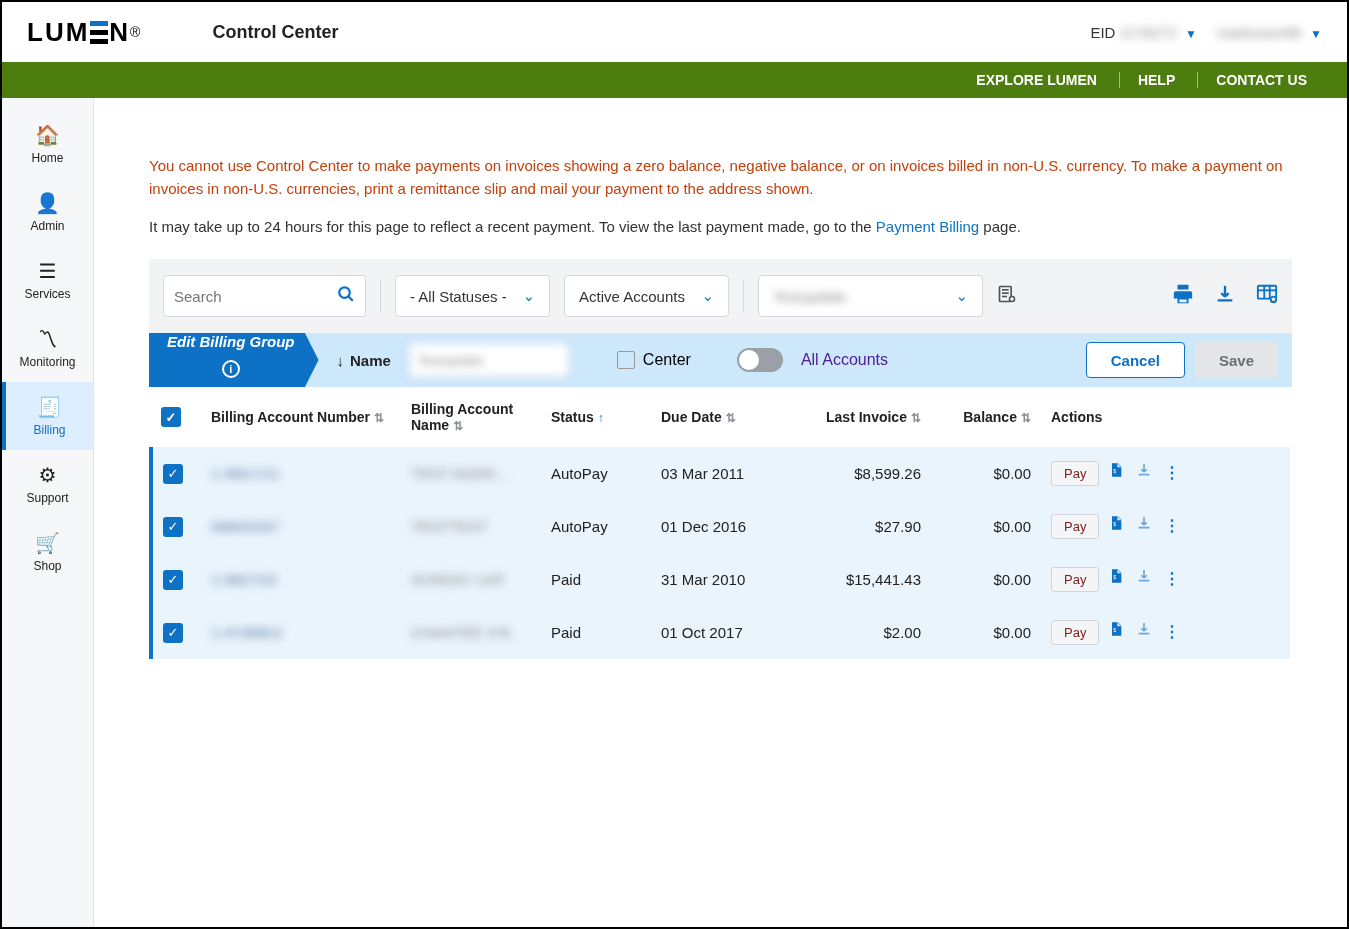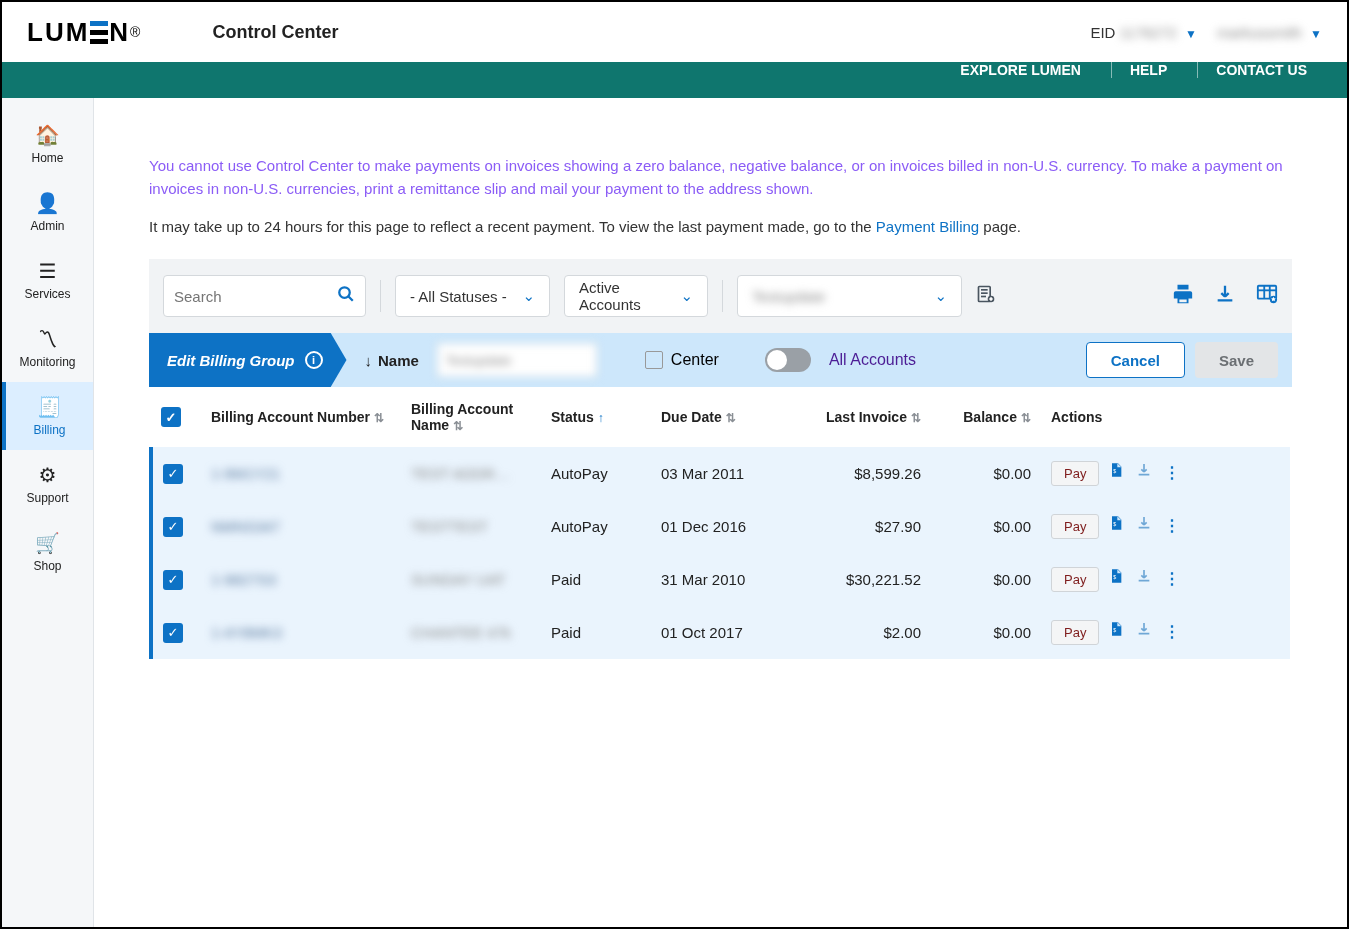--- a/index.html
+++ b/index.html
@@ -9,52 +9,52 @@
   .topbar { height:60px; display:flex; align-items:center; padding:0 25px; }
   .logo { font-weight:900; font-size:26px; letter-spacing:2px; color:#000; display:flex; align-items:center; }
   .logo .e { display:inline-flex; flex-direction:column; line-height:0; margin:0 1px; }
   .logo .e .bar { width:18px; height:5px; background:#000; margin:2px 0; }
   .logo .e .top { background:#0d72c5; }
   .app-title { margin-left:70px; font-size:18px; font-weight:700; color:#222; }
   .top-right { margin-left:auto; display:flex; align-items:center; gap:20px; font-size:15px; color:#333; }
   .blur { filter: blur(4px); color:#888; }
   .chev { color:#0d72c5; font-size:12px; margin-left:4px; }
 
-  .bluebar { height:36px; background:#0f766e; display:flex; align-items:flex-start; justify-content:flex-end; padding:0 22px; gap:12px; }
+  .bluebar { height:36px; background:#4d7c0f; display:flex; align-items:center; justify-content:flex-end; padding:0 22px; gap:4px; }
   .bluebar a { color:#fff; font-weight:700; font-size:14px; padding:0 18px; border-left:1px solid rgba(255,255,255,.5); text-decoration:none; }
   .bluebar a:first-child { border-left:none; }
 
   .main { display:flex; height:calc(929px - 60px - 36px - 4px); }
 
   .sidebar { width:92px; background:#f5f7f9; border-right:1px solid #e0e4e8; padding-top:12px; }
   .side-item { display:flex; flex-direction:column; align-items:center; justify-content:center; height:68px; font-size:12px; color:#222; cursor:pointer; }
   .side-item.active { background:#dceeff; border-left:4px solid #0d72c5; color:#0d72c5; }
   .side-item .ic { font-size:20px; margin-bottom:4px; }
   .side-item.active .ic { color:#0d72c5; }
 
   .content { flex:1; padding:35px 55px 0 55px; overflow:auto; background:#fff; }
 
   h1 { color:#083b77; font-size:30px; font-weight:800; display:flex; align-items:center; gap:14px; }
   .help-circle { width:22px; height:22px; border:2px solid #083b77; border-radius:50%; display:flex; align-items:center; justify-content:center; font-size:14px; color:#083b77; }
 
-  .desc { font-size:15px; color:#8b5cf6; line-height:1.5; margin-top:22px; }
+  .desc { font-size:15px; color:#c2410c; line-height:1.5; margin-top:22px; }
   .desc2 { font-size:15px; color:#333; margin-top:18px; }
   .linkc { color:#0d72c5; }
 
   .toolbar { background:#f1f3f5; margin-top:24px; padding:16px 14px; display:flex; align-items:center; gap:14px; }
   .search-box { background:#fff; border:1px solid #d4d8dc; border-radius:4px; width:203px; height:42px; display:flex; align-items:center; padding:0 10px; justify-content:space-between; }
   .search-box input { border:none; outline:none; font-size:15px; width:120px; color:#888; }
   .search-ic { color:#0d72c5; font-size:18px; font-weight:bold; }
   .vline { width:1px; height:32px; background:#d4d8dc; }
   .sel { background:#fff; border:1px solid #d4d8dc; border-radius:4px; height:42px; display:flex; align-items:center; padding:0 14px; gap:10px; font-size:15px; color:#333; justify-content:space-between; }
   .sel .chv { color:#0d72c5; }
   .tool-right { margin-left:auto; display:flex; gap:20px; color:#0d72c5; font-size:20px; }
 
   .editbar { background:#cde7fb; height:54px; display:flex; align-items:center; padding:0 14px 0 0; gap:18px; }
-  .edit-chip { background:#0d72c5; color:#fff; font-style:italic; font-weight:700; font-size:15px; height:100%; display:flex; align-items:center; padding:0 24px 0 18px; gap:10px; clip-path: polygon(0 0, 92% 0, 100% 50%, 92% 100%, 0 100%); }
+  .edit-chip { background:#0d72c5; color:#fff; font-style:italic; font-weight:700; font-size:15px; height:100%; display:flex; align-items:center; padding:0 24px 0 18px; gap:10px; clip-path: polygon(0 0, 92% 0, 100% 50%, 92% 100%, 0 100%); flex-direction: column; }
   .edit-chip .info { width:18px; height:18px; border:2px solid #fff; border-radius:50%; display:flex; align-items:center; justify-content:center; font-style:normal; font-size:11px; font-weight:bold; }
   .name-lbl { font-weight:700; font-size:15px; color:#222; display:flex; align-items:center;gap:6px;}
   .name-input { background:#fff; border:1px solid #d4d8dc; height:34px; width:160px; padding:0 8px; }
   .chk { width:18px; height:18px; border:1px solid #999; border-radius:2px; display:inline-block; }
   .toggle { width:46px; height:24px; background:#9aa0a6; border-radius:12px; position:relative; }
   .toggle::after { content:''; position:absolute; width:20px; height:20px; background:#fff; border-radius:50%; left:2px; top:2px; }
   .btn { height:36px; padding:0 24px; border-radius:4px; font-size:15px; font-weight:600; cursor:pointer; }
   .btn-cancel { background:#fff; border:1.5px solid #0d72c5; color:#0d72c5; }
   .btn-save { background:#e3e5e7; border:none; color:#6b6f73; }
   .editbar .rightbtns { margin-left:auto; display:flex; gap:10px; }
@@ -154,21 +154,21 @@
               <circle cx="10" cy="10" r="7"></circle>
               <line x1="21" y1="21" x2="15" y2="15"></line>
             </svg>
         </span>
       </div>
       <div class="vline"></div>
       <div class="sel" style="width:155px">
         <span>- All Statuses -</span>
         <span class="chv">⌄</span>
       </div>
-      <div class="sel" style="width:144px">
+      <div class="sel" style="width:165px">
         <span>Active Accounts</span>
         <span class="chv">⌄</span>
       </div>
       <div class="vline"></div>
       <div class="sel" style="width:225px">
         <span class="blur">Testupdate</span>
         <span class="chv">⌄</span>
       </div>
       <span style="color:#4a5560;font-size:20px;cursor:pointer;">
         <svg width="20" height="20" viewBox="0 0 24 24" fill="none" stroke="#4a5560" stroke-width="2">
@@ -300,21 +300,21 @@
     </td>
           </tr>
           <tr>
     <td>
               <span class="ckbox">✓</span>
             </td>
     <td><span class="blurcell">1-9827S3</span></td>
     <td><span class="blurcell2">SUNDAY UAT</span></td>
     <td>Paid</td>
     <td>31 Mar 2010</td>
-    <td class="num-right">$30,221.52</td>
+    <td class="num-right">$15,441.43</td>
     <td class="num-right">$0.00</td>
     <td>
       <button class="pay-btn">Pay</button>
       <span class="row-ic"><svg width="16" height="16" viewBox="0 0 24 24" fill="#0d72c5">
                   <path d="M6 2h9l5 5v15H6z"></path>
                   <path d="M14 2v6h6" fill="#cde7fb"></path>
                   <text x="8" y="17" font-size="8" fill="#fff">$</text>
                 </svg></span>
       <span class="row-ic"><svg width="16" height="16" viewBox="0 0 24 24" fill="none" stroke="#6fa7d6" stroke-width="2.5">
                   <path d="M12 3v12m0 0l-4-4m4 4l4-4M4 19h16"></path>

